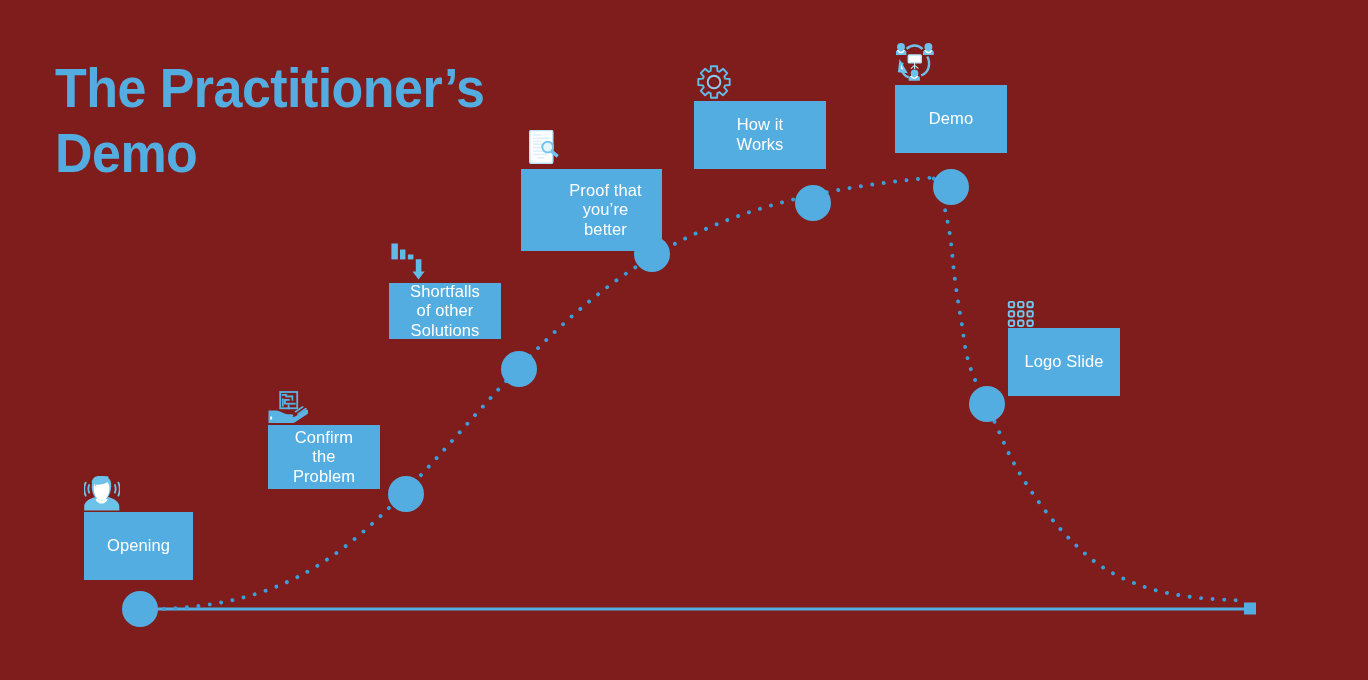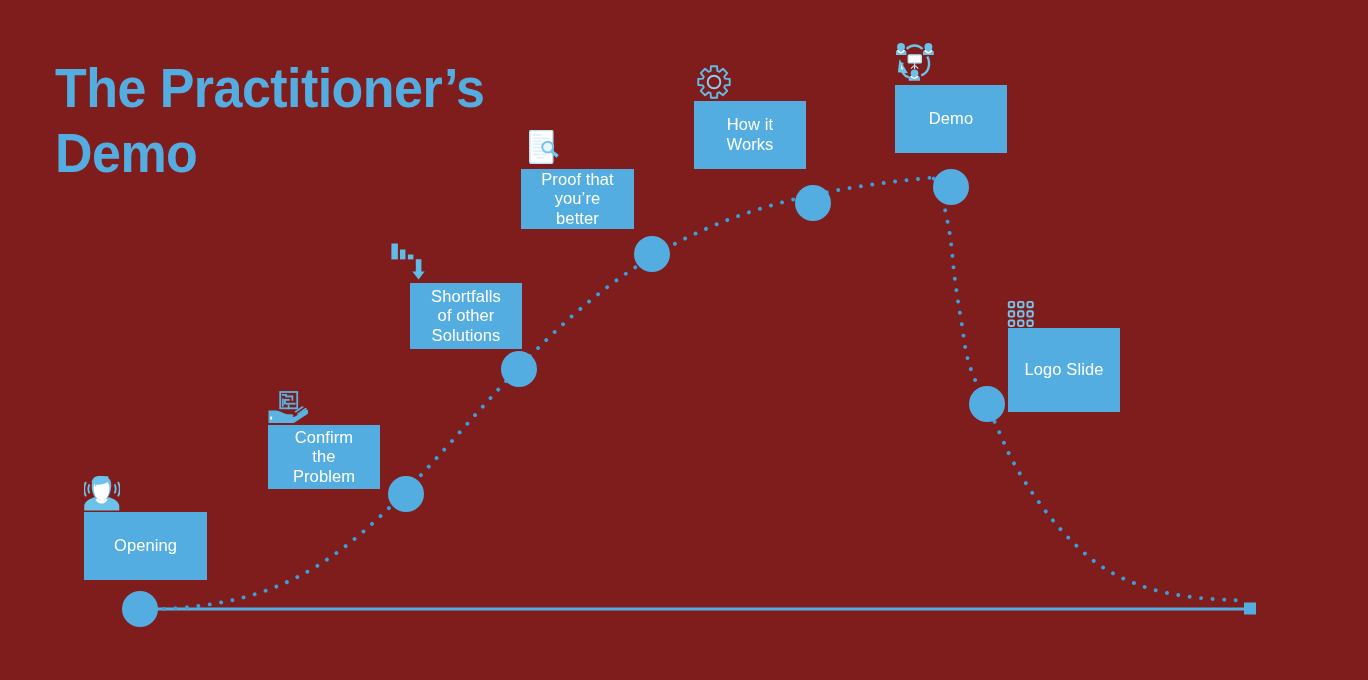--- a/index.html
+++ b/index.html
@@ -66,21 +66,21 @@
 
         <path d="M13.55 23.4c-.85.25-1.5.65-2.05 1.25 1.65 2.4 3.85 3.95 6.1 3.95s4.45-1.55 6.1-3.95c-.55-.6-1.2-1.0-2.05-1.25-1.2 1.25-2.6 1.95-4.05 1.95s-2.85-.7-4.05-1.95z" fill="#FFFFFF"></path>
 
         <path d="M1.65 7.6C.7 9.6.2 11.8.2 14.1c0 2.3.5 4.5 1.45 6.5" fill="none" stroke="#6CC2E8" stroke-width="1.85" stroke-linecap="round"></path>
         <path d="M5.1 10.0c-.5 1.15-.75 2.45-.75 3.8 0 1.35.25 2.65.75 3.8" fill="none" stroke="#6CC2E8" stroke-width="1.85" stroke-linecap="round"></path>
 
         <path d="M34.35 7.6c.95 2 1.45 4.2 1.45 6.5 0 2.3-.5 4.5-1.45 6.5" fill="none" stroke="#6CC2E8" stroke-width="1.85" stroke-linecap="round"></path>
         <path d="M30.9 10.0c.5 1.15.75 2.45.75 3.8 0 1.35-.25 2.65-.75 3.8" fill="none" stroke="#6CC2E8" stroke-width="1.85" stroke-linecap="round"></path>
       </g>
     </svg>
-    <div class="node-box" style="left: 84px; top: 512px; width: 123px; height: 68px;">Opening</div>
+    <div class="node-box" style="left: 84px; top: 512px; width: 109px; height: 68px;">Opening</div>
   </div>
 
   <div class="node">
     <svg class="node-icon" width="40" height="33" viewBox="0 0 40 33" style="left: 268px; top: 390px;">
       <g fill="#59B4E4">
 
         <rect x="12.2" y="2.0" width="17.0" height="16.3" fill="none" stroke="#59B4E4" stroke-width="1.8"></rect>
 
         <g fill="#59B4E4">
           <rect x="13.9" y="4.0" width="4.2" height="1.8"></rect>
@@ -115,21 +115,21 @@
 
   <div class="node">
     <svg class="node-icon" width="34" height="37" viewBox="0 0 34 37" style="left: 391px; top: 243px;">
       <g fill="#60BBE7">
         <rect x="0.4" y="0.5" width="6.5" height="15.9"></rect>
         <rect x="9.0" y="6.5" width="5.4" height="9.9"></rect>
         <rect x="16.9" y="11.5" width="5.5" height="4.9"></rect>
         <path d="M24.8 16.3h5.6v12.2h3.2L27.6 36.6 21.4 28.5h3.4z"></path>
       </g>
     </svg>
-    <div class="node-box" style="left: 410px; top: 283px; width: 112px; height: 66px;">Shortfalls
+    <div class="node-box" style="left: 389px; top: 283px; width: 112px; height: 56px;">Shortfalls
 of other
 Solutions</div>
   </div>
 
   <div class="node">
     <svg class="node-icon" width="30" height="34" viewBox="0 0 30 34" style="left: 529px; top: 130px;">
       <g>
         <rect x="0.75" y="0.43" width="23" height="32.8" rx="1.8" fill="#FFFFFF" stroke="#BCE3F6" stroke-width="1.5"></rect>
         <g fill="#DCF0FB">
           <rect x="4.1" y="4.0" width="8.3" height="1.7"></rect>
@@ -138,31 +138,31 @@
           <rect x="4.1" y="13.4" width="16.3" height="1.7"></rect>
           <rect x="4.1" y="16.7" width="12.9" height="1.7"></rect>
           <rect x="4.1" y="20.2" width="16.3" height="1.7"></rect>
           <rect x="4.1" y="23.6" width="13.8" height="1.7"></rect>
           <rect x="7.9" y="26.9" width="7.0" height="1.7"></rect>
         </g>
         <circle cx="18.7" cy="17.1" r="5.4" fill="#E7F5FC" stroke="#73C4EC" stroke-width="1.95"></circle>
         <path d="M22.6 21.4 L28.7 26.4" stroke="#73C4EC" stroke-width="3.4" stroke-linecap="butt"></path>
       </g>
     </svg>
-    <div class="node-box" style="left: 521px; top: 169px; width: 113px; height: 60px;">Proof that
+    <div class="node-box" style="left: 521px; top: 169px; width: 113px; height: 82px; padding-left: 28px;">Proof that
 you’re
 better</div>
   </div>
 
   <div class="node">
     <svg class="node-icon" width="34" height="34" viewBox="0 0 34 34" style="left: 697px; top: 65px;">
       <path fill="none" stroke="#62BCE8" stroke-width="1.9" stroke-linejoin="round" d="M13.61,5.91 L13.95,1.29 L20.05,1.29 L20.39,5.91 L22.45,6.76 L25.95,3.74 L30.26,8.05 L27.24,11.55 L28.09,13.61 L32.71,13.95 L32.71,20.05 L28.09,20.39 L27.24,22.45 L30.26,25.95 L25.95,30.26 L22.45,27.24 L20.39,28.09 L20.05,32.71 L13.95,32.71 L13.61,28.09 L11.55,27.24 L8.05,30.26 L3.74,25.95 L6.76,22.45 L5.91,20.39 L1.29,20.05 L1.29,13.95 L5.91,13.61 L6.76,11.55 L3.74,8.05 L8.05,3.74 L11.55,6.76 Z"></path>
       <circle cx="17" cy="17" r="6.3" fill="none" stroke="#8CCEEF" stroke-width="1.9"></circle>
     </svg>
-    <div class="node-box" style="left: 694px; top: 101px; width: 112px; height: 68px;">How it
+    <div class="node-box" style="left: 694px; top: 101px; width: 132px; height: 68px;">How it
 Works</div>
   </div>
 
   <div class="node">
     <svg class="node-icon" width="39" height="40" viewBox="0 0 39 40" style="left: 896px; top: 42px;">
       <g fill="#6CC2E8">
 
         <path d="M10.6 6.8 C13.0 4.6 15.9 3.5 18.6 3.5 C21.4 3.5 24.2 4.7 26.5 7.0" fill="none" stroke="#6CC2E8" stroke-width="2.4" stroke-linecap="butt"></path>
         <path d="M31.3 14.5 C33.2 18.2 33.6 22.3 32.4 26.1 C31.3 29.5 29.0 32.0 25.2 33.3" fill="none" stroke="#6CC2E8" stroke-width="2.4" stroke-linecap="butt"></path>
         <path d="M6.5 20.6 C5.2 24.4 5.5 28.5 7.5 31.7 C8.8 33.8 10.5 34.8 12.8 35.2" fill="none" stroke="#6CC2E8" stroke-width="2.4" stroke-linecap="butt"></path>
@@ -198,16 +198,16 @@
         <rect x="11.05" y="1.85" width="5.45" height="5.45" rx="1.35"></rect>
         <rect x="20.35" y="1.85" width="5.45" height="5.45" rx="1.35"></rect>
         <rect x="1.75" y="11.15" width="5.45" height="5.45" rx="1.35"></rect>
         <rect x="11.05" y="11.15" width="5.45" height="5.45" rx="1.35"></rect>
         <rect x="20.35" y="11.15" width="5.45" height="5.45" rx="1.35"></rect>
         <rect x="1.75" y="20.45" width="5.45" height="5.45" rx="1.35"></rect>
         <rect x="11.05" y="20.45" width="5.45" height="5.45" rx="1.35"></rect>
         <rect x="20.35" y="20.45" width="5.45" height="5.45" rx="1.35"></rect>
       </g>
     </svg>
-    <div class="node-box" style="left: 1008px; top: 328px; width: 112px; height: 84px;">Logo Slide</div>
+    <div class="node-box" style="left: 1008px; top: 328px; width: 112px; height: 68px;">Logo Slide</div>
   </div>
 
 </div>
 
 </body></html>

